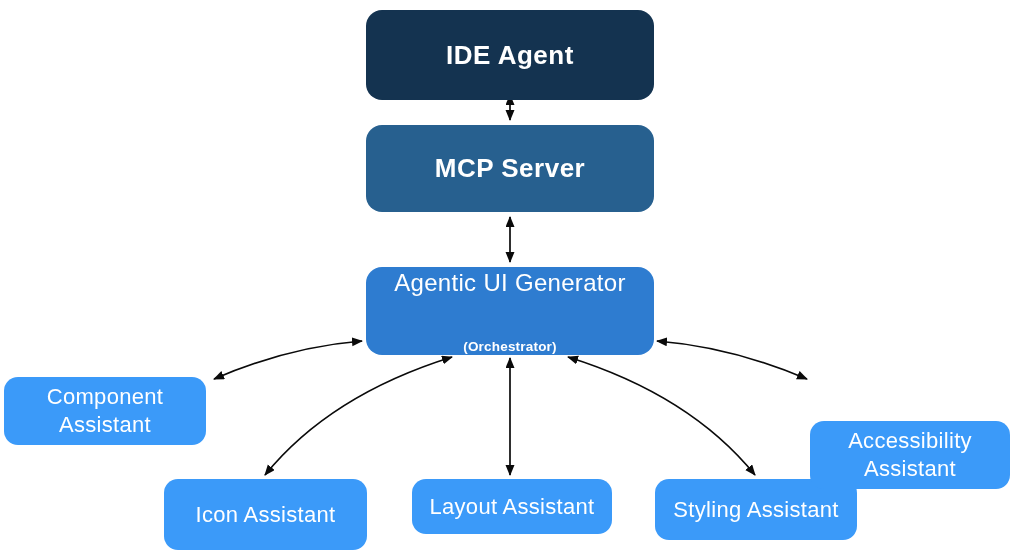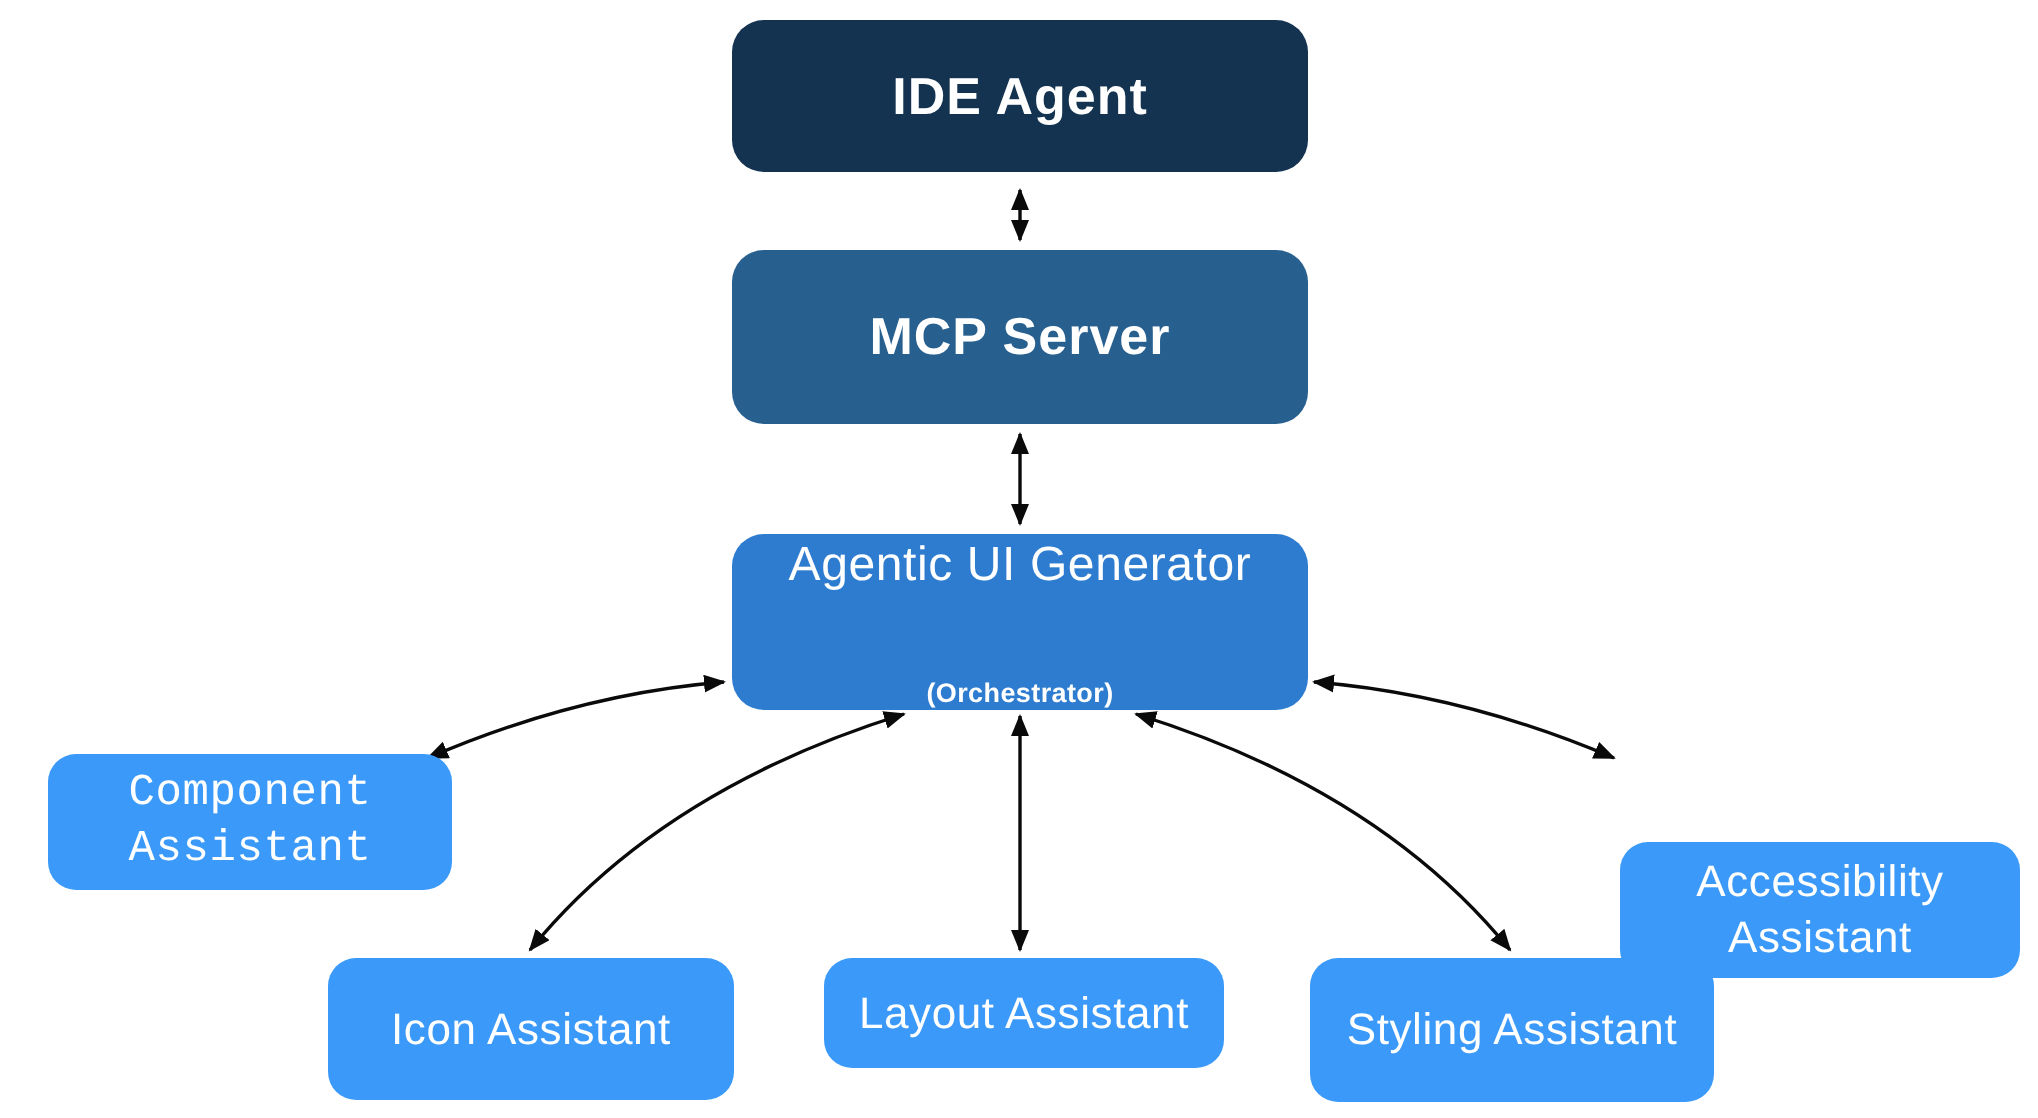--- a/index.html
+++ b/index.html
@@ -39,21 +39,21 @@
     box-sizing: border-box;
   }
   .node-tier1 {
     left: 366px;
     width: 288px;
     border-radius: 16px;
     font-weight: bold;
     font-size: 26px;
     letter-spacing: 0.5px;
   }
-  .node-ide    { top: 10px;  height: 76px; }
+  .node-ide    { top: 10px;  height: 90px; }
   .node-mcp    { top: 125px; height: 87px; }
   .node-orch   { top: 267px; height: 88px; font-weight: normal; gap: 24px; }
   .node-orch .main-label {
     font-size: 24px;
     letter-spacing: 0.3px;
     line-height: 28px;
   }
   .node-orch .sub-label {
     font-size: 13.5px;
     font-weight: bold;
@@ -61,25 +61,25 @@
     letter-spacing: 0.2px;
   }
   .node-assistant {
     border-radius: 14px;
     font-size: 22px;
     font-weight: normal;
     letter-spacing: 0.3px;
     line-height: 28px;
     padding: 0 14px;
   }
-  .node-component     { left: 24px;   top: 377px; width: 202px; height: 68px; font-family: Liberation Mono, monospace; }
+  .node-component     { left: 4px;   top: 377px; width: 202px; height: 68px; }
   .node-accessibility { left: 810px; top: 377px; width: 200px; height: 68px; }
   .node-icon          { left: 164px; top: 479px; width: 203px; height: 71px; }
   .node-layout        { left: 412px; top: 479px; width: 200px; height: 55px; }
-  .node-styling       { left: 655px; top: 479px; width: 202px; height: 72px; }
+  .node-styling       { left: 655px; top: 479px; width: 202px; height: 61px; }
 </style>
 </head>
 <body>
 
 <div class="canvas">
 
   <svg class="edges-layer" viewBox="0 0 1019 559" xmlns="http://www.w3.org/2000/svg">
     <defs>
       <marker id="arrow" markerUnits="userSpaceOnUse" markerWidth="12" markerHeight="10" refX="10" refY="4.5" orient="auto-start-reverse">
         <path d="M0,0 L11,4.5 L0,9 Z" fill="#0a0a0a"></path>

